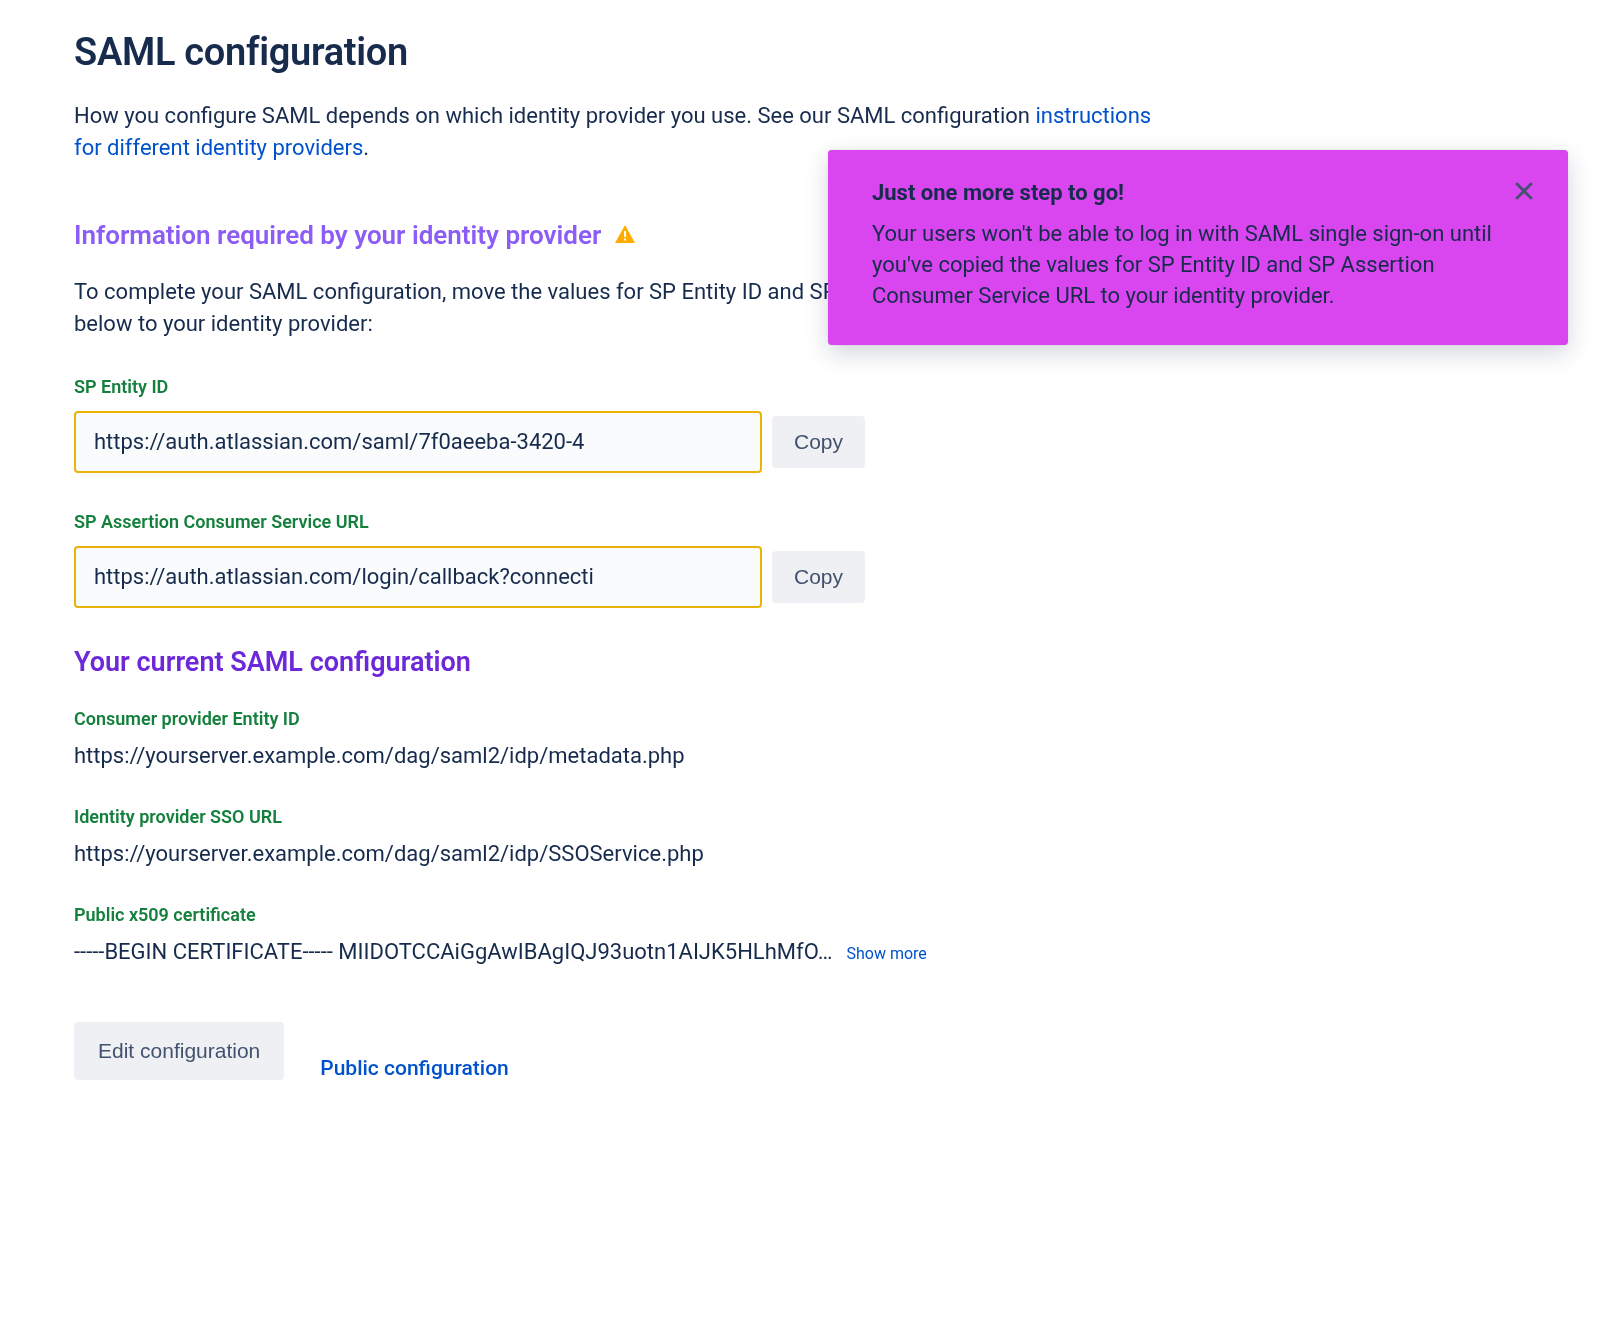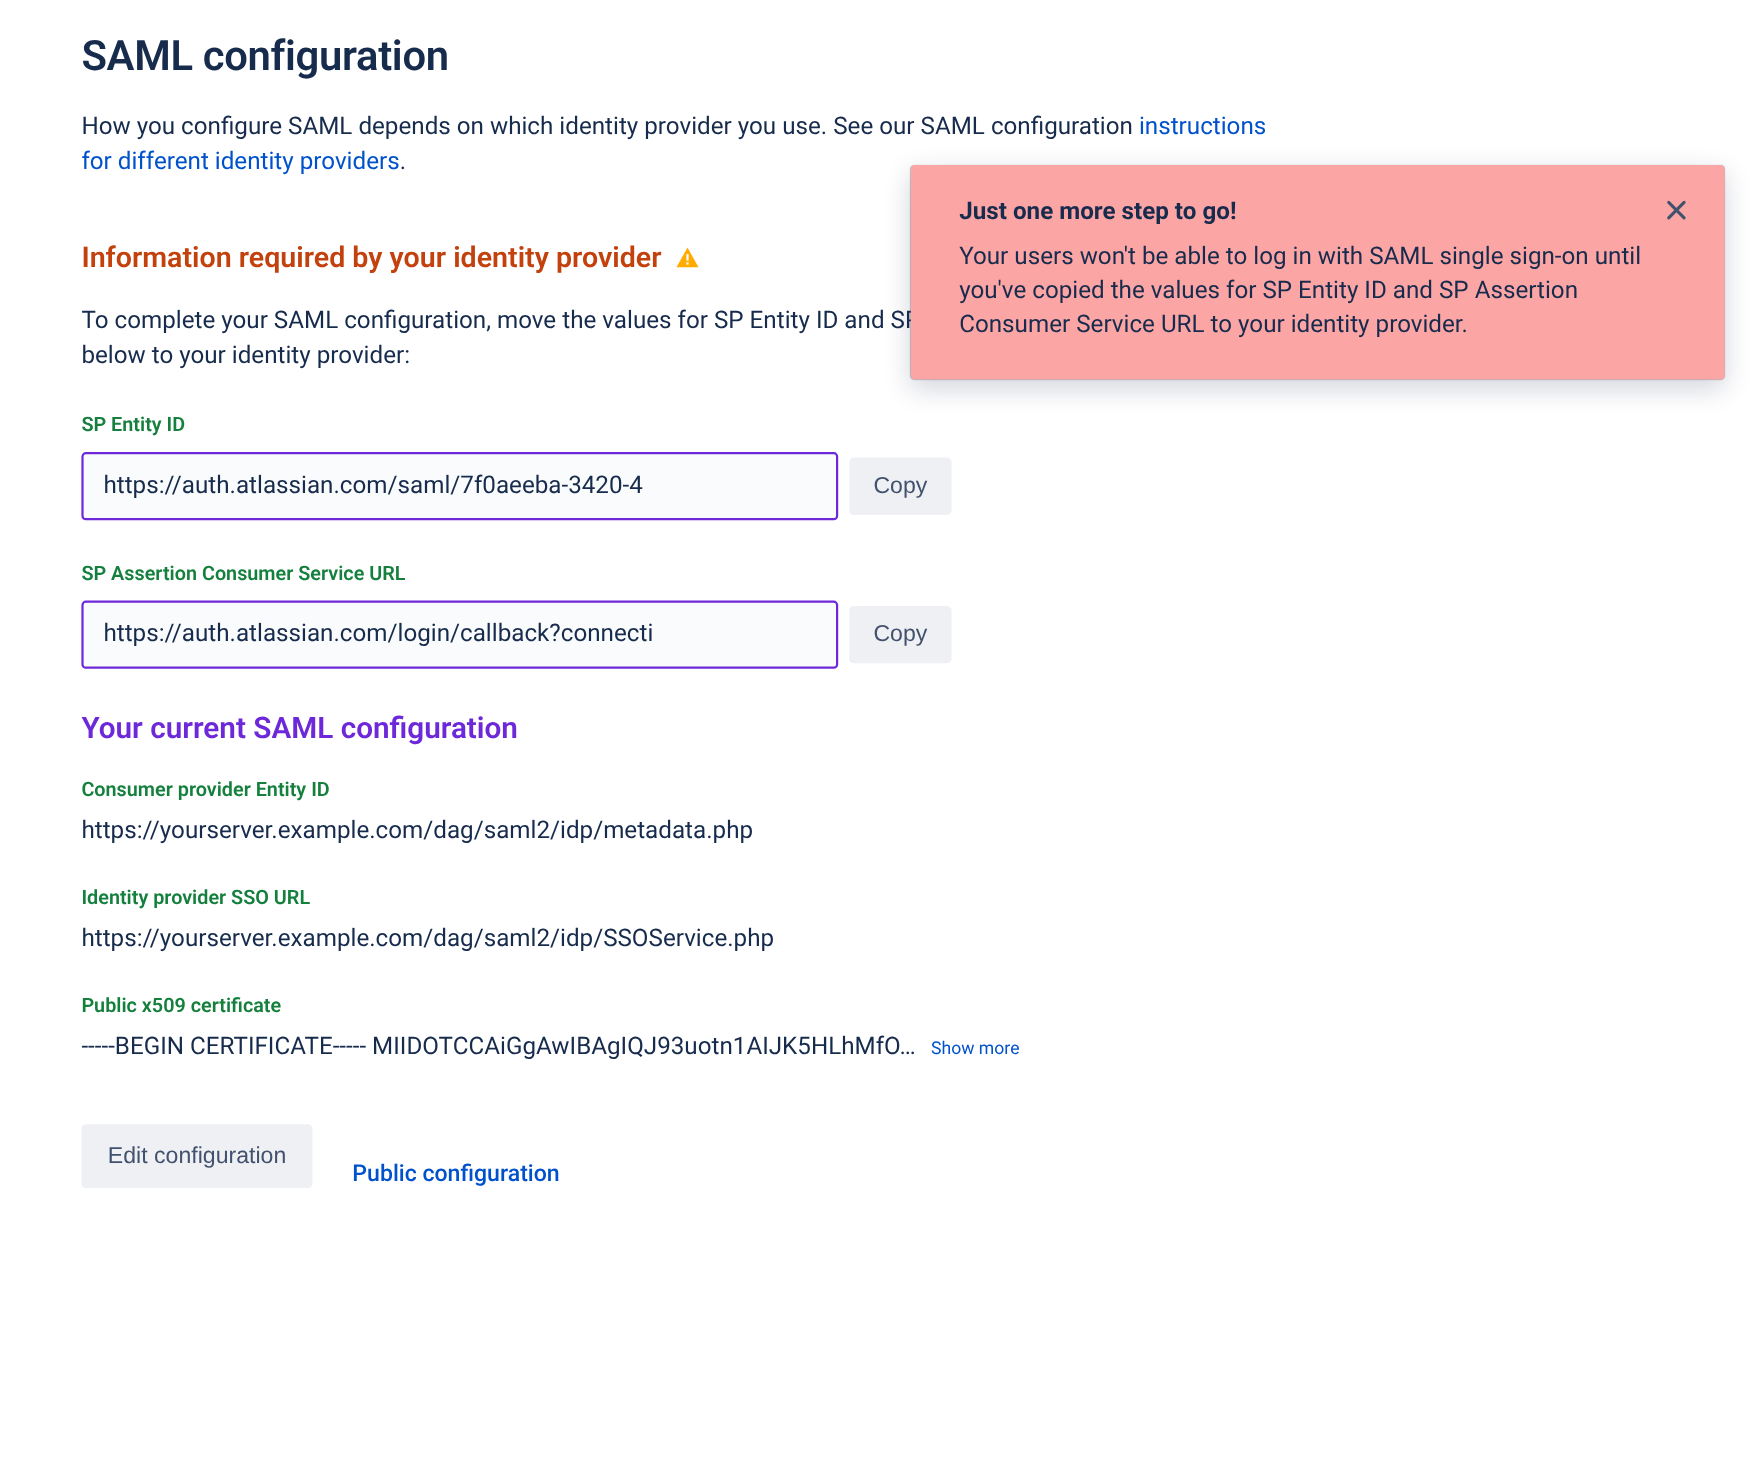--- a/index.html
+++ b/index.html
@@ -31,21 +31,21 @@
     color: #172B4D;
     margin: 0 0 56px 0;
   }
   .intro a {
     color: #0052CC;
     text-decoration: none;
   }
   h2.section-title {
     font-size: 26px;
     font-weight: 600;
-    color: #c2410c;
+    color: #8b5cf6;
     margin: 0 0 26px 0;
     display: flex;
     align-items: center;
     gap: 12px;
   }
   .warning-icon {
     display: inline-flex;
     width: 24px;
     height: 24px;
   }
@@ -63,21 +63,21 @@
   }
   .field-row {
     display: flex;
     align-items: center;
     gap: 10px;
     margin-bottom: 38px;
   }
   .readonly-input {
     height: 62px;
     width: 688px;
-    border: 2px solid #6d28d9;
+    border: 2px solid #eab308;
     border-radius: 4px;
     background: #FAFBFC;
     padding: 0 18px;
     font-size: 22px;
     color: #172B4D;
     display: flex;
     align-items: center;
     overflow: hidden;
     white-space: nowrap;
   }
@@ -138,21 +138,21 @@
     color: #0052CC;
     text-decoration: none;
     font-size: 21px;
     font-weight: 500;
   }
   .popover {
     position: absolute;
     top: 150px;
     left: 828px;
     width: 740px;
-    background: #fca5a5;
+    background: #d946ef;
     border-radius: 4px;
     box-shadow: 0 8px 24px rgba(9,30,66,0.18), 0 0 1px rgba(9,30,66,0.3);
     padding: 30px 36px 34px 44px;
   }
   .popover-title {
     font-size: 22px;
     font-weight: 700;
     color: #172B4D;
     margin: 0 0 14px 0;
   }

